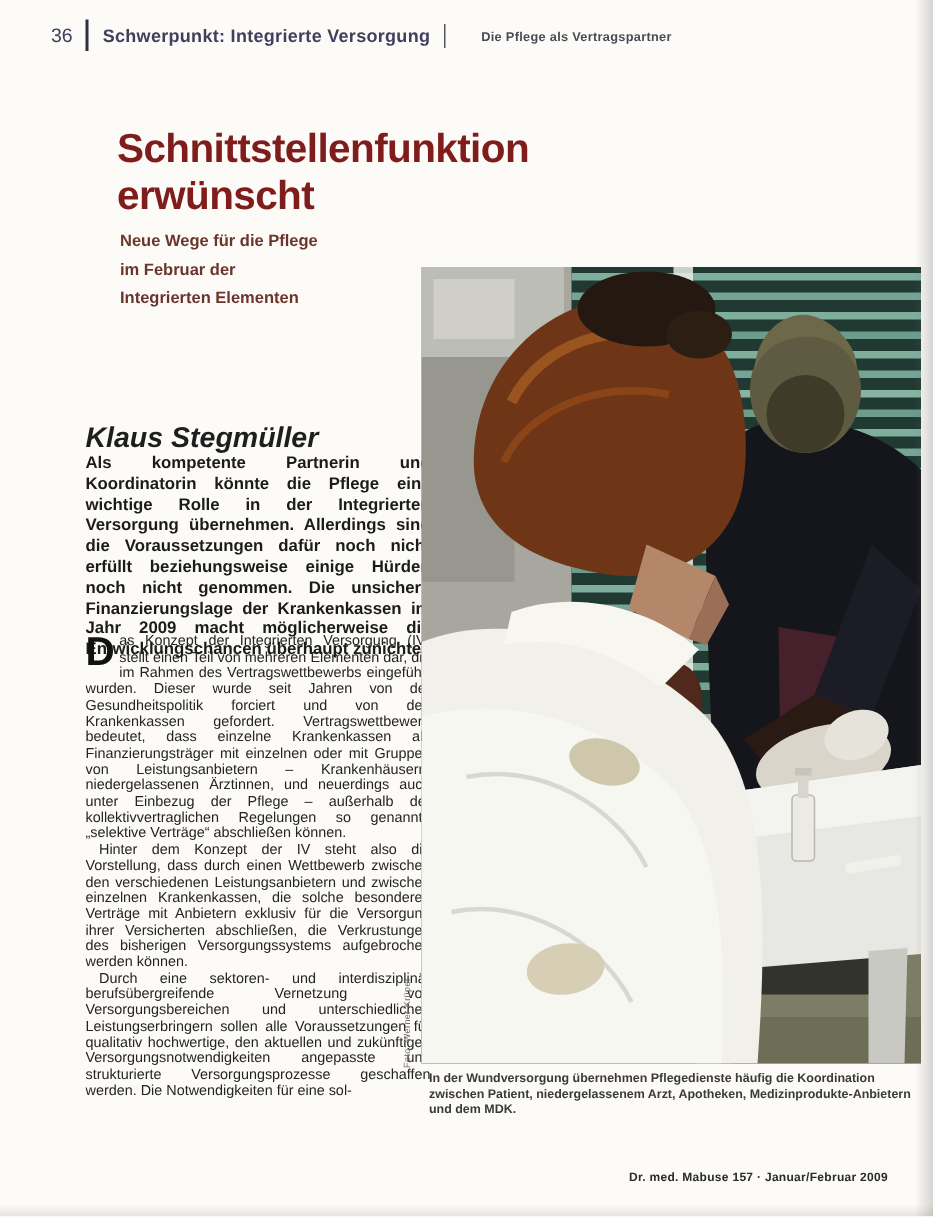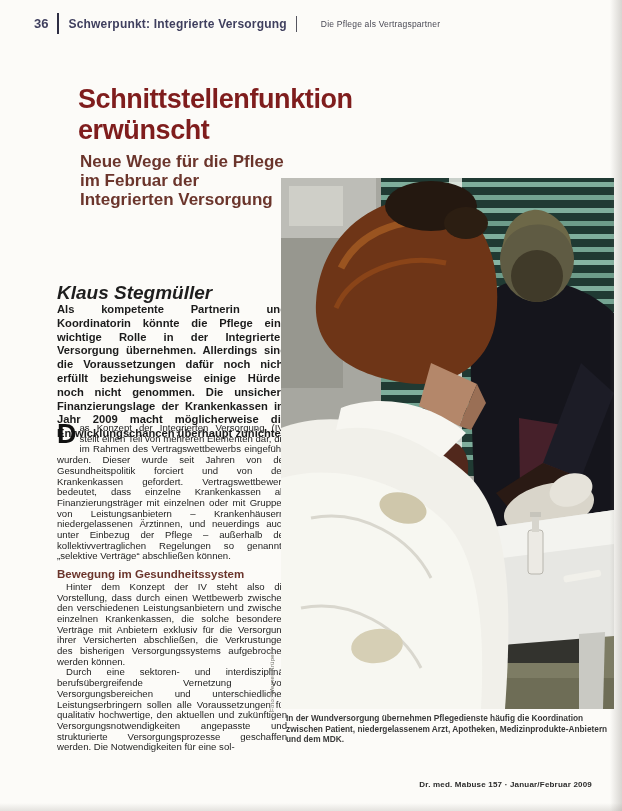--- a/index.html
+++ b/index.html
@@ -10,31 +10,31 @@
     color:#222;
   }
   
   .edge-right{position:absolute;top:0;right:0;width:12px;height:811px;
     background:linear-gradient(to right, rgba(0,0,0,0) 0%, rgba(120,115,108,.28) 100%);}
   .edge-bottom{position:absolute;left:0;bottom:0;width:622px;height:8px;
     background:linear-gradient(to bottom, rgba(0,0,0,0), rgba(120,115,108,.18));}
 
   
   .header{position:absolute;left:34px;top:13px;display:flex;align-items:center;gap:9px;}
-  .pagenum{font-size:13px;font-weight:700;color:#3f3f5e;}
+  .pagenum{font-size:13px;font-weight:400;color:#3f3f5e;}
   .hdr-bar{width:2px;height:21px;background:#2e2e44;}
   .hdr-bar2{width:1px;height:16px;background:#55555f;}
   .section{font-size:12px;font-weight:700;color:#3f3f5e;letter-spacing:.2px;}
-  .subsection{font-size:8.5px;font-weight:400;color:#4a4a55;letter-spacing:.2px;padding-left:15px;}
+  .subsection{font-size:8.5px;font-weight:700;color:#4a4a55;letter-spacing:.2px;padding-left:15px;}
 
   
   .title{position:absolute;left:78px;top:84px;width:320px;
     font-size:27px;line-height:31px;font-weight:700;letter-spacing:-.4px;color:#7f1d1d;}
   .subtitle{position:absolute;left:80px;top:152px;
-    font-size:17px;line-height:19px;font-weight:700;color:#6b352c;}
+    font-size:11px;line-height:19px;font-weight:700;color:#6b352c;}
   .subtitle span{display:block;}
 
   
   .author{position:absolute;left:57px;top:282px;font-size:19px;font-weight:700;font-style:italic;color:#1e1e1e;}
   .lead{position:absolute;left:57px;top:303px;width:230px;
     font-size:11.2px;line-height:13.8px;font-weight:700;color:#1b1b1b;text-align:justify;}
   .bodycol{position:absolute;left:57px;top:423px;width:230px;height:360px;overflow:hidden;
     font-size:9.6px;line-height:10.7px;color:#242424;text-align:justify;}
   .bodycol p{margin:0;}
   .dropcap{float:left;font-size:27px;line-height:21px;font-weight:700;color:#111;padding:1px 3px 0 0;}
@@ -64,29 +64,28 @@
     <span class="hdr-bar"></span>
     <span class="section">Schwerpunkt: Integrierte Versorgung</span>
     <span class="hdr-bar2"></span>
     <span class="subsection">Die Pflege als Vertragspartner</span>
   </div>
 
   <div class="title">Schnittstellenfunktion erwünscht</div>
   <div class="subtitle">
     <span>Neue Wege für die Pflege</span>
     <span>im Februar der</span>
-    <span>Integrierten Versorgung</span>
+    <span>Integrierten Elementen</span>
   </div>
 
   <div class="author">Klaus Stegmüller</div>
   <div class="lead">Als kompetente Partnerin und Koordinatorin könnte die Pflege eine wichtige Rolle in der Integrierten Versorgung übernehmen. Allerdings sind die Voraussetzungen dafür noch nicht erfüllt beziehungsweise einige Hürden noch nicht genommen. Die unsichere Finanzierungslage der Krankenkassen im Jahr 2009 macht möglicherweise die Entwicklungschancen überhaupt zunichte.</div>
 
   <div class="bodycol">
     <p><span class="dropcap">D</span><span>as Konzept der Integrierten Versorgung (IV) stellt einen Teil von mehreren Elementen dar, die im Rahmen des Vertragswettbewerbs eingeführt wurden. Dieser wurde seit Jahren von der Gesundheitspolitik forciert und von den Krankenkassen gefordert. Vertragswettbewerb bedeutet, dass einzelne Krankenkassen als Finanzierungsträger mit einzelnen oder mit Gruppen von Leistungsanbietern – Krankenhäusern, niedergelassenen Ärztinnen, und neuerdings auch unter Einbezug der Pflege – außerhalb der kollektivvertraglichen Regelungen so genannte „selektive Verträge“ abschließen können.</span></p>
-    <h3 class="crosshead">Bewegung im Gesundheitssystem</h3>
     <p class="indent">Hinter dem Konzept der IV steht also die Vorstellung, dass durch einen Wettbewerb zwischen den verschiedenen Leistungsanbietern und zwischen einzelnen Krankenkassen, die solche besonderen Verträge mit Anbietern exklusiv für die Versorgung ihrer Versicherten abschließen, die Verkrustungen des bisherigen Versorgungssystems aufgebrochen werden können.</p>
     <p class="indent">Durch eine sektoren- und interdisziplinär berufsübergreifende Vernetzung von Versorgungsbereichen und unterschiedlichen Leistungserbringern sollen alle Voraussetzungen für qualitativ hochwertige, den aktuellen und zukünftigen Versorgungsnotwendigkeiten angepasste und strukturierte Versorgungsprozesse geschaffen werden. Die Notwendigkeiten für eine sol-</p>
   </div>
 
   <div class="photo">
     <svg width="333" height="531" viewBox="0 0 333 531" xmlns="http://www.w3.org/2000/svg">
 
       <rect x="0" y="0" width="333" height="531" fill="#a7a7a0"></rect>
 
       <rect x="0" y="0" width="95" height="75" fill="#bdbdb7"></rect>

